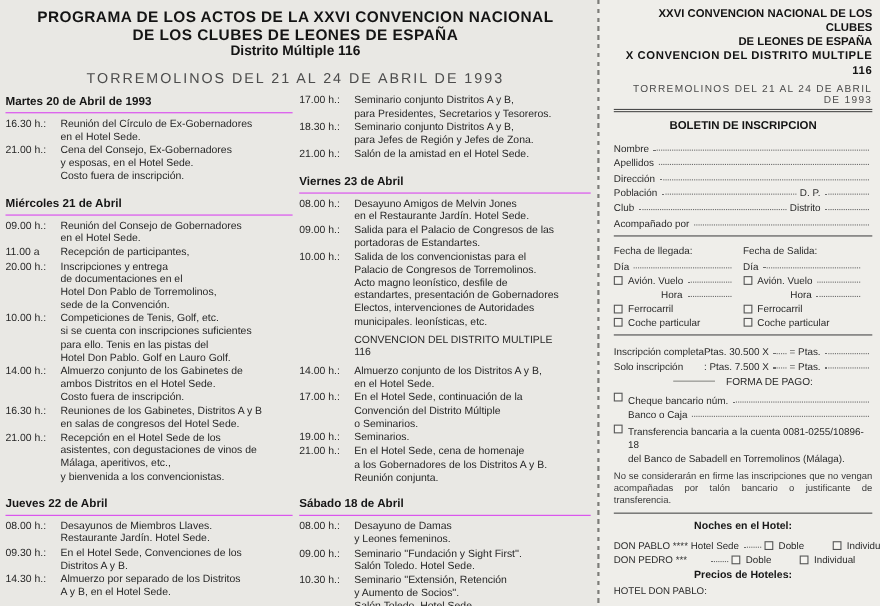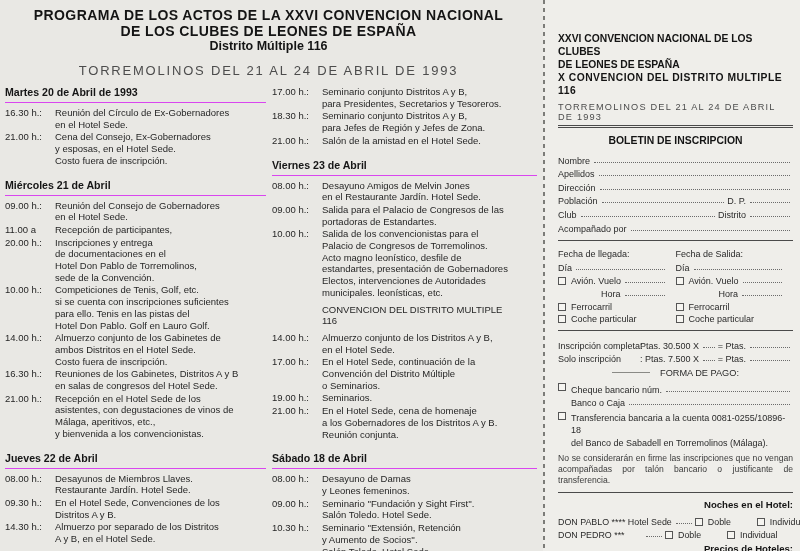--- a/index.html
+++ b/index.html
@@ -29,21 +29,21 @@
   .entry.gap { margin:5px 0; }
   
   .right-page {
     position:absolute; left:543px; top:0; width:257px; height:551px;
     background:#efeeea; padding:6px 7px 0 15px;
   }
   .perforation {
     position:absolute; left:0; top:0; bottom:0; width:2px;
     background:repeating-linear-gradient(to bottom,#7c7c78 0 4px,transparent 4px 8px);
   }
-  .rp-header { text-align:left;margin-top:26px; }
+  .rp-header { text-align:right; }
   .rp-t { font-size:10.3px; font-weight:700; line-height:13px; color:#141414; }
   .rp-t3 { letter-spacing:.5px; }
   .rp-sub { margin-top:5px; font-size:9.2px; letter-spacing:1.2px; color:#4c4c4c; }
   .dblrule { margin-top:3px; height:3px; border-top:1px solid #4a4a4a; border-bottom:1px solid #4a4a4a; }
   .form-title { text-align:center; font-size:10.4px; font-weight:700; margin:7px 0 6px; color:#141414; }
   .frow { display:flex; align-items:flex-end; font-size:9px; height:13.6px; color:#2a2a2a; white-space:nowrap; }
   .dots { flex:1; border-bottom:1px dotted #6b6b6b; margin:0 3px 3px 4px; min-width:8px; }
   .dots.w40 { flex:none; width:40px; }
   .dots.w30 { flex:none; width:30px; }
   .dots.w16 { flex:none; width:16px; }
@@ -54,21 +54,21 @@
   .trow.head { margin-bottom:1px; }
   .trow.indent { padding-left:43px; }
   .cb { flex:none; display:inline-block; width:8px; height:8px; border:1px solid #555; background:#f6f5f1; margin:0 5px 1px 0; }
   .price-row { display:flex; align-items:flex-end; font-size:9px; height:13.2px; white-space:nowrap; color:#2a2a2a; }
   .plabel { flex:none; width:82px; }
   .pay-title { display:flex; align-items:center; justify-content:center; font-size:9.2px; margin:4px 0 5px; color:#2a2a2a; }
   .pay-title .tick { width:38px; border-top:1px solid #8a8a86; margin-right:10px; }
   .pay-row { display:flex; font-size:9px; margin-bottom:4px; color:#2a2a2a; }
   .pay-body { flex:1; }
   .pay-note { font-size:8.6px; line-height:11px; color:#3a3a3a; text-align:justify; margin:4px 0 5px; }
-  .center-bold { text-align:right; font-size:9.6px; font-weight:700; color:#161616; margin:3px 0; }
+  .center-bold { text-align:center; font-size:9.6px; font-weight:700; color:#161616; margin:3px 0; }
   .hn-row { display:flex; align-items:flex-end; font-size:8.9px; height:13.4px; white-space:nowrap; color:#2a2a2a; }
   .hn-name { flex:1; }
   .hn-grp { flex:none; display:flex; align-items:flex-end; width:62px; }
   .hn-grp.last { width:66px; }
   .price-line { font-size:8.8px; line-height:12.4px; color:#2a2a2a; white-space:nowrap; }
 </style>
 </head>
 <body>
 
 <div class="left-page">

